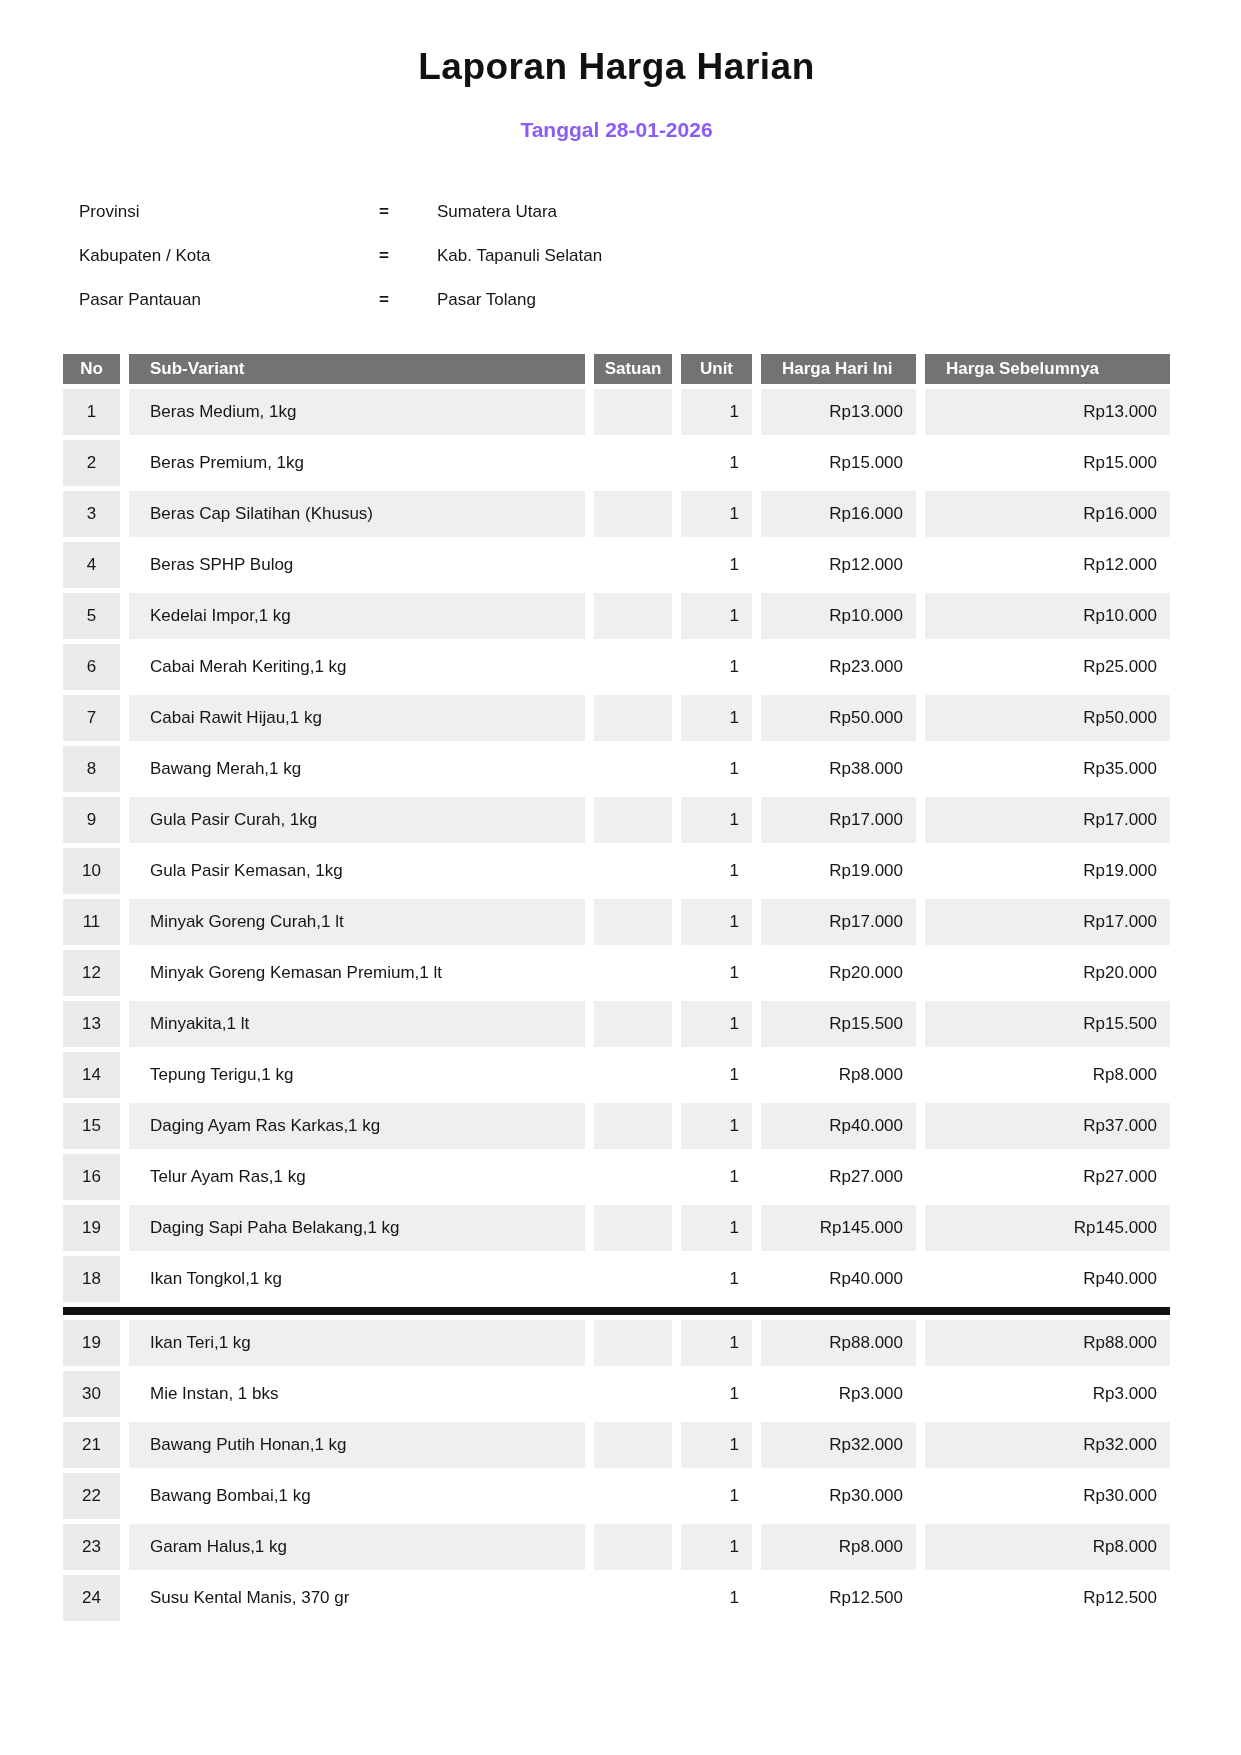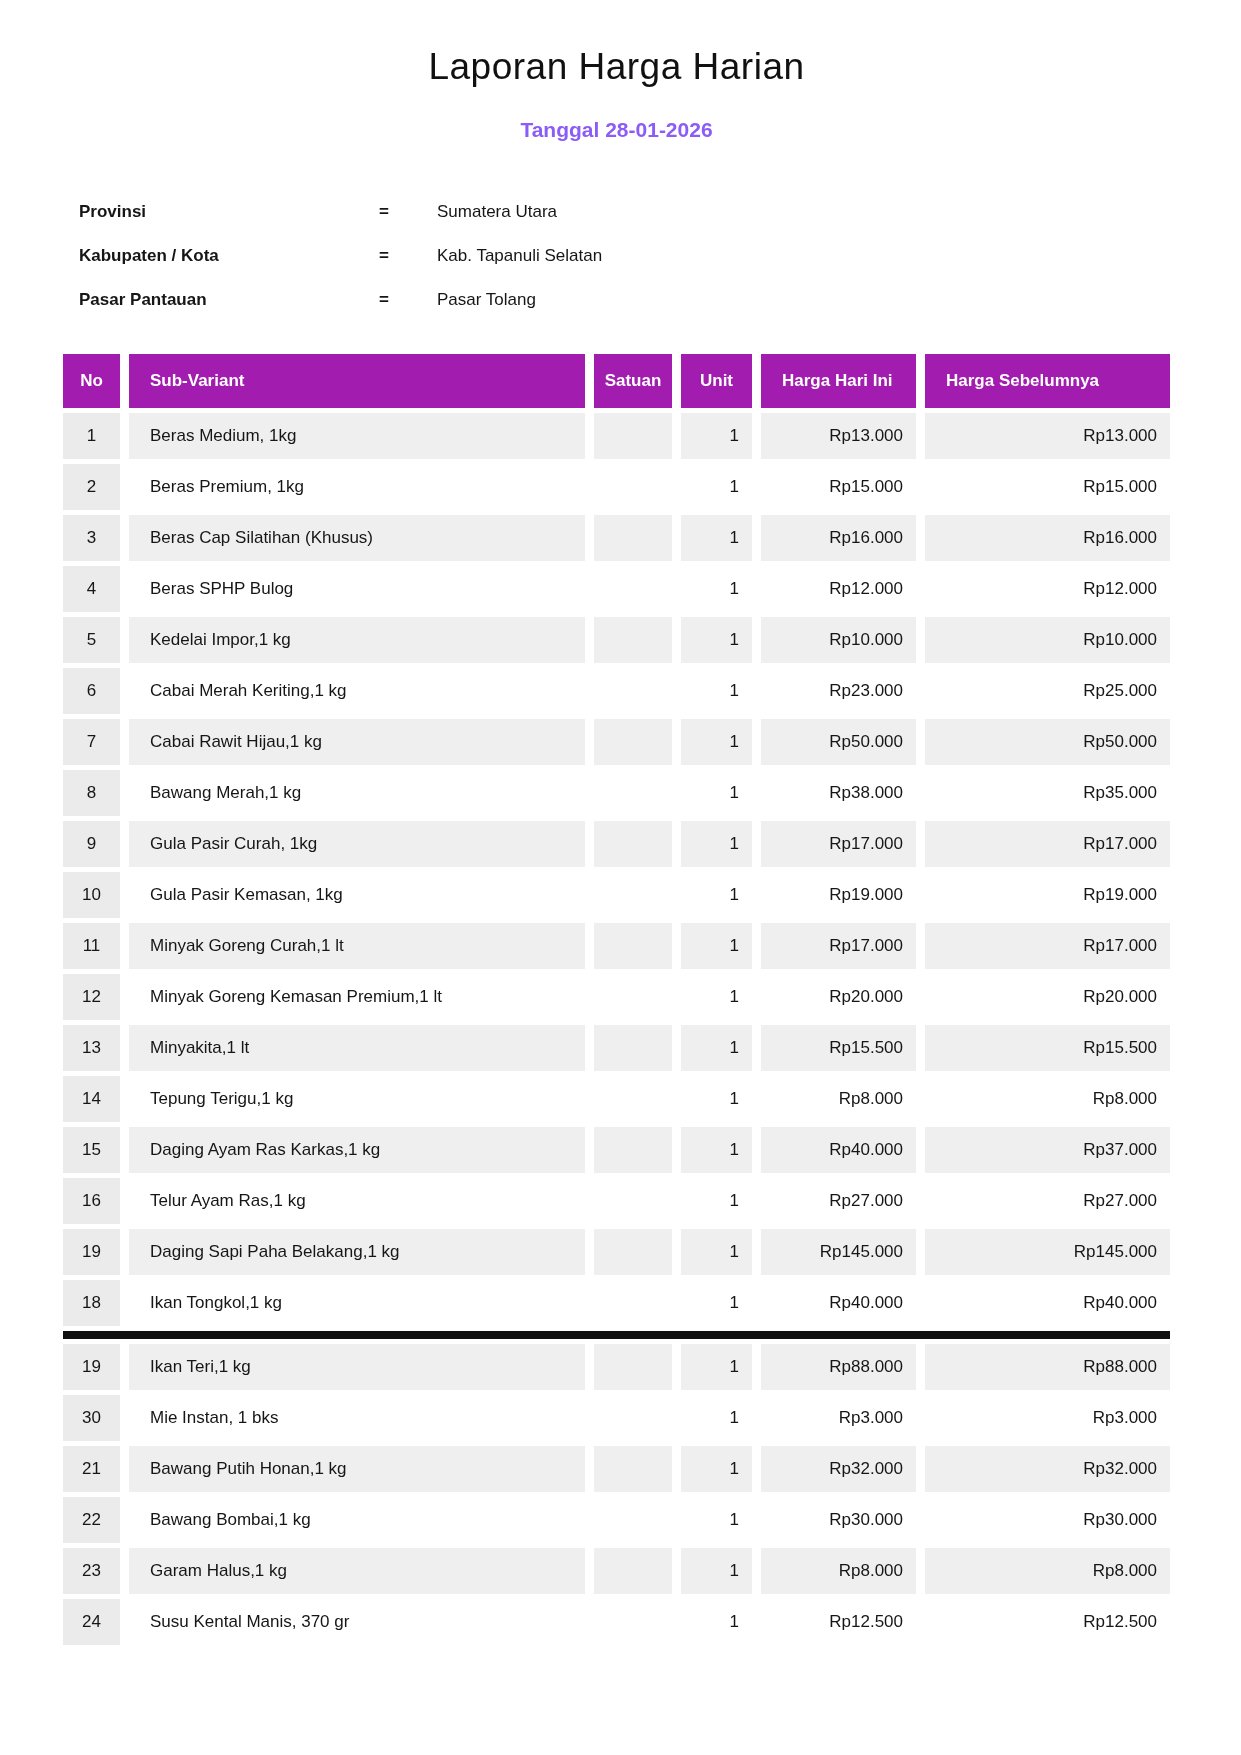--- a/index.html
+++ b/index.html
@@ -18,21 +18,21 @@
   }
   .content {
     margin-left: 63px;
     width: 1107px;
   }
   .report-title {
     margin: 0;
     padding-top: 46px;
     text-align: center;
     font-size: 37px;
-    font-weight: normal;
+    font-weight: bold;
     letter-spacing: 0.5px;
     color: #111111;
   }
   .report-date {
     margin: 0;
     padding-top: 30px;
     text-align: center;
     font-size: 21px;
     font-weight: bold;
     color: #8b5cf6;
@@ -40,42 +40,42 @@
   .info-block {
     margin-top: 48px;
   }
   .info-row {
     display: flex;
     align-items: center;
     height: 44px;
     padding-left: 16px;
     font-size: 17px;
   }
-  .info-label { width: 300px; font-weight: bold; }
+  .info-label { width: 300px; }
   .info-eq    { width: 58px; font-weight: bold; }
   .info-value { flex: 1; }
 
   table.price-table {
     margin-top: 27px;
     width: 1107px;
     table-layout: fixed;
     border-collapse: separate;
     border-spacing: 0 5px;
     font-size: 17px;
   }
   .price-table th, .price-table td {
     box-sizing: border-box;
     overflow: hidden;
     white-space: nowrap;
   }
   .price-table th {
-    height: 54px;
+    height: 30px;
     color: #ffffff;
     font-weight: bold;
-    background: #a21caf;
+    background: #737373;
   }
   .price-table td {
     height: 46px;
     background: #ffffff;
   }
   
   .price-table th:not(:last-child),
   .price-table tr:not(.divider-row) td:not(:last-child) {
     border-right: 9px solid #ffffff;
   }

